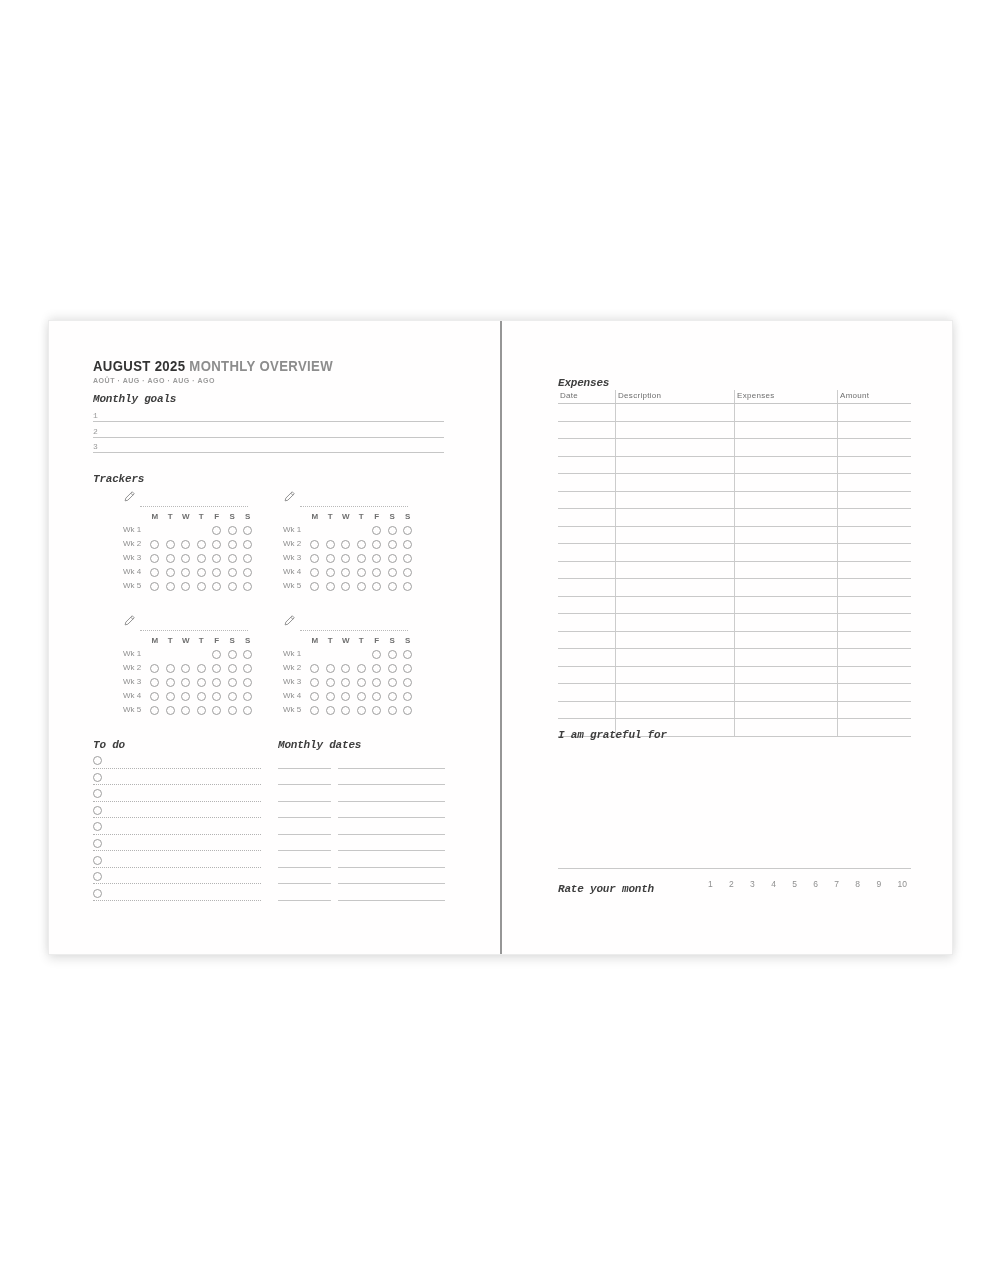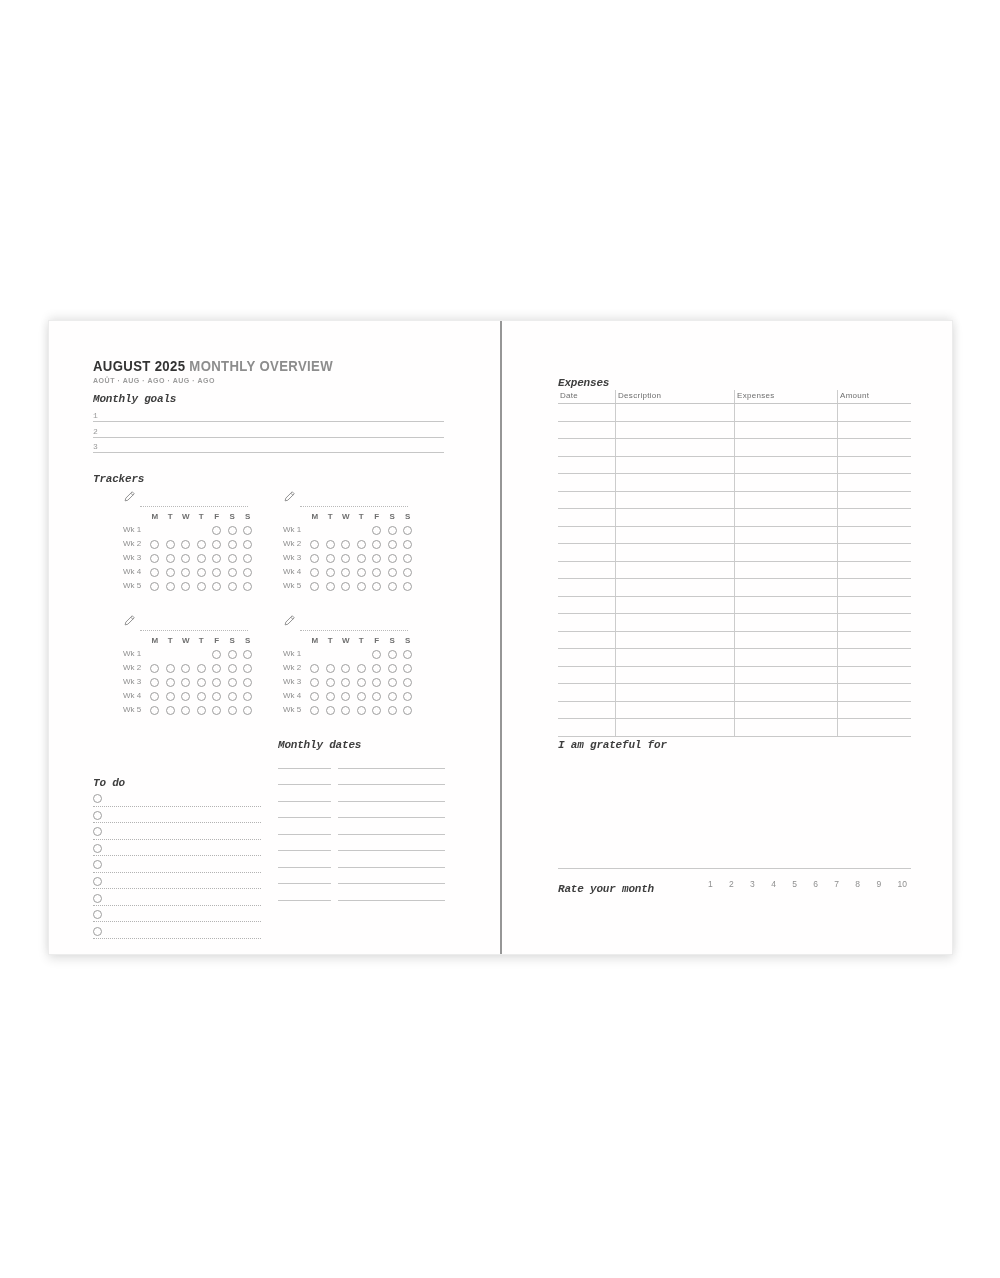--- a/index.html
+++ b/index.html
@@ -51,39 +51,39 @@
   .t-line{flex:1;border-bottom:1px dotted #b9b9b9;height:14px;}
   .t-grid{display:grid;grid-template-columns:24px repeat(7,15.5px);align-items:center;margin-top:3px;}
   .t-corner{height:13px;}
   .t-day{font-size:8px;font-weight:600;color:#6f6f6f;text-align:center;height:13px;line-height:13px;}
   .t-wk{font-size:8px;color:#8f8f8f;height:14px;line-height:14px;white-space:nowrap;}
   .t-cell{height:14px;display:flex;align-items:center;justify-content:center;}
   .t-circle{width:9px;height:9px;border:1px solid #9e9e9e;border-radius:50%;box-sizing:border-box;background:transparent;}
 
   
   .todo-special{position:absolute;left:44px;top:418px;width:352px;display:flex;}
-  .todo-col{width:168px;margin-right:17px;margin-top:38px;}
+  .todo-col{width:168px;margin-right:17px;}
   .special-col{flex:1;}
   .todo-rows,.special-rows{margin-top:0px;}
   .todo-row{height:16.55px;border-bottom:1px dotted #b3b3b3;display:flex;align-items:center;box-sizing:border-box;}
   .todo-circle{width:9px;height:9px;border:1px solid #9e9e9e;border-radius:50%;box-sizing:border-box;margin-top:2px;}
   .sp-row{height:16.55px;display:flex;gap:7px;align-items:flex-end;box-sizing:border-box;}
   .sp-date-line{width:53px;border-bottom:1px solid #c6c6c6;height:100%;box-sizing:border-box;}
   .sp-desc-line{flex:1;border-bottom:1px solid #c6c6c6;height:100%;box-sizing:border-box;}
 
   
   .expenses-label{position:absolute;left:56px;top:56px;}
   .expenses-table{position:absolute;left:56px;top:69px;width:353px;}
   .exp-head{display:grid;grid-template-columns:57px 119px 103px 74px;border-bottom:1px solid #c6c6c6;}
   .exp-h{font-size:8px;color:#6e6e6e;letter-spacing:.3px;padding:1px 0 3px 2px;}
   .exp-head span:nth-child(n+2),.exp-row span:nth-child(n+2){border-left:1px solid #cccccc;}
   .exp-row{display:grid;grid-template-columns:57px 119px 103px 74px;height:17.5px;border-bottom:1px solid #c9c9c9;box-sizing:border-box;}
 
   
-  .grateful-label{position:absolute;left:56px;top:418px;}
+  .grateful-label{position:absolute;left:56px;top:408px;}
   .rate-rule{position:absolute;left:56px;top:547px;width:353px;border-top:1px solid #c9c9c9;}
   .rate-row{position:absolute;left:56px;top:557px;width:353px;height:14px;}
   .rate-nums{position:absolute;left:150px;right:4px;top:1px;display:flex;justify-content:space-between;}
   .rate-num{font-size:8.5px;color:#8f8f8f;}
 </style>
 </head>
 <body>
 
 <div class="spread">
 

